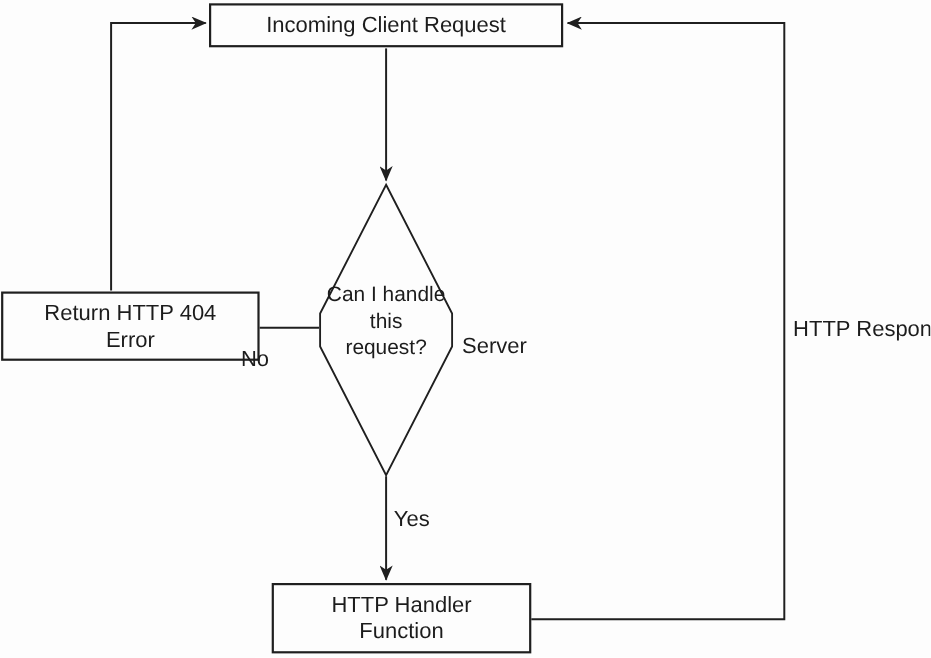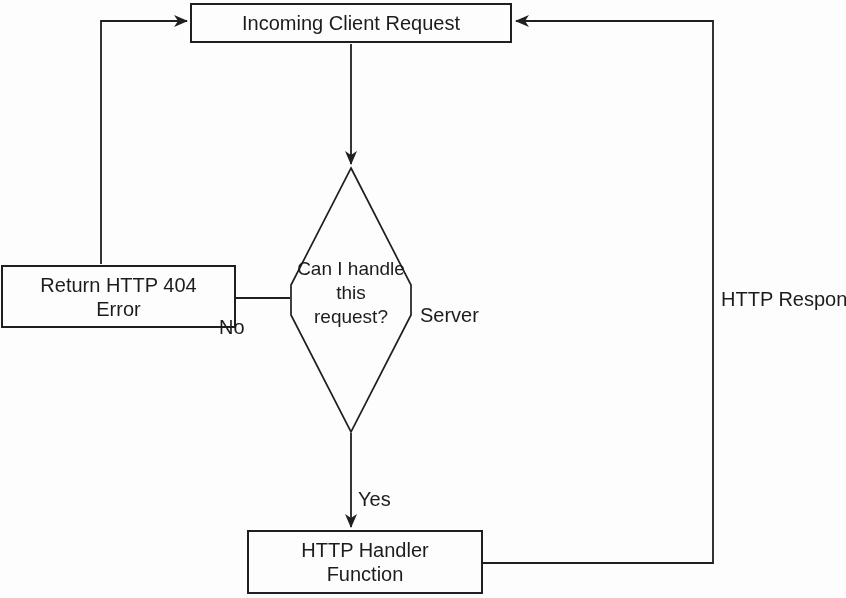--- a/index.html
+++ b/index.html
@@ -60,21 +60,21 @@
     line-height: 24px;
     white-space: pre-line;
   }
   .edge-label {
     position: absolute;
     font-size: 20px;
     line-height: 22px;
     white-space: nowrap;
   }
   #label-no    { left: 219px; top: 268px; width: 44px; text-align: left; margin-top: 48px; }
-  #label-yes   { left: 358px; top: 488px; }
+  #label-yes   { left: 358px; top: 461px; }
   #label-server{ left: 420px; top: 304px; }
   #label-http-response { left: 721px; top: 288px; }
 </style>
 </head>
 <body>
 
 <div id="canvas">
 
   <svg id="flow-svg" viewBox="0 0 846 598" xmlns="http://www.w3.org/2000/svg" aria-hidden="true">
     <defs>

